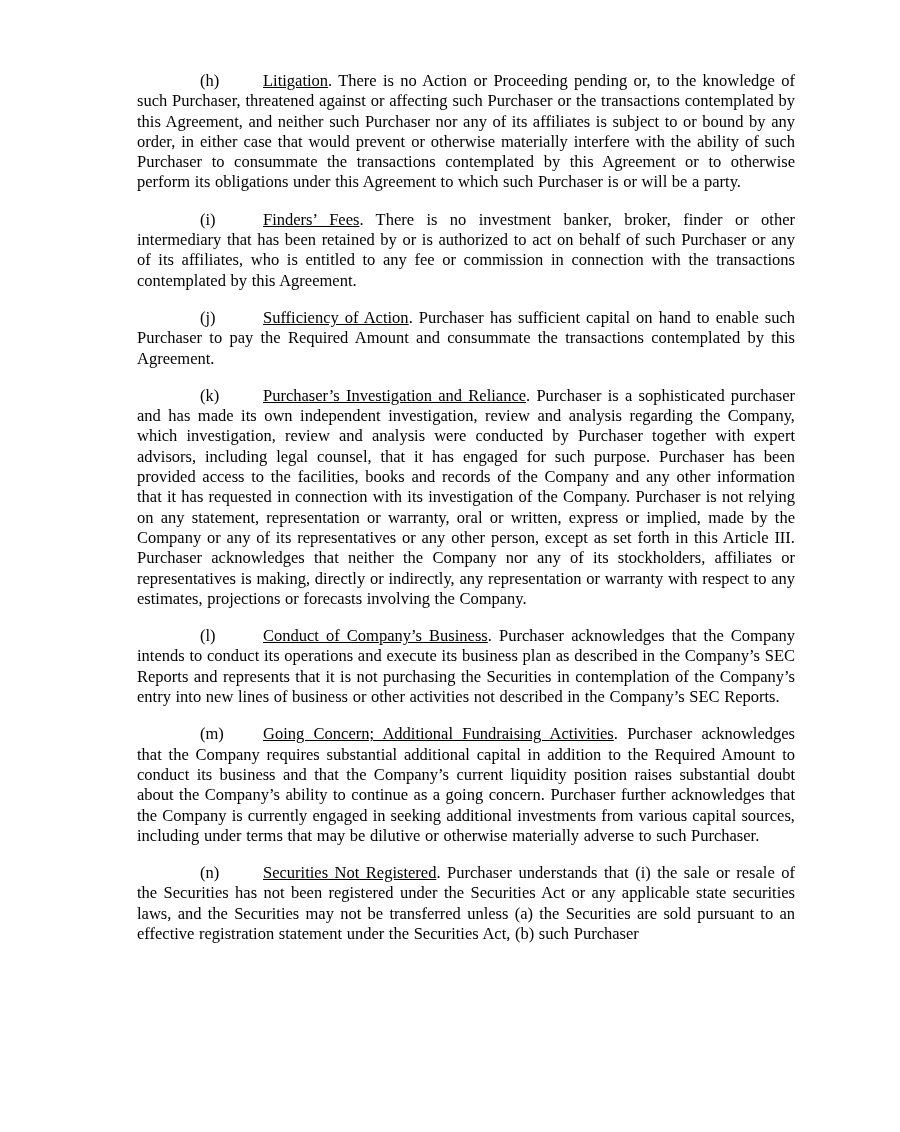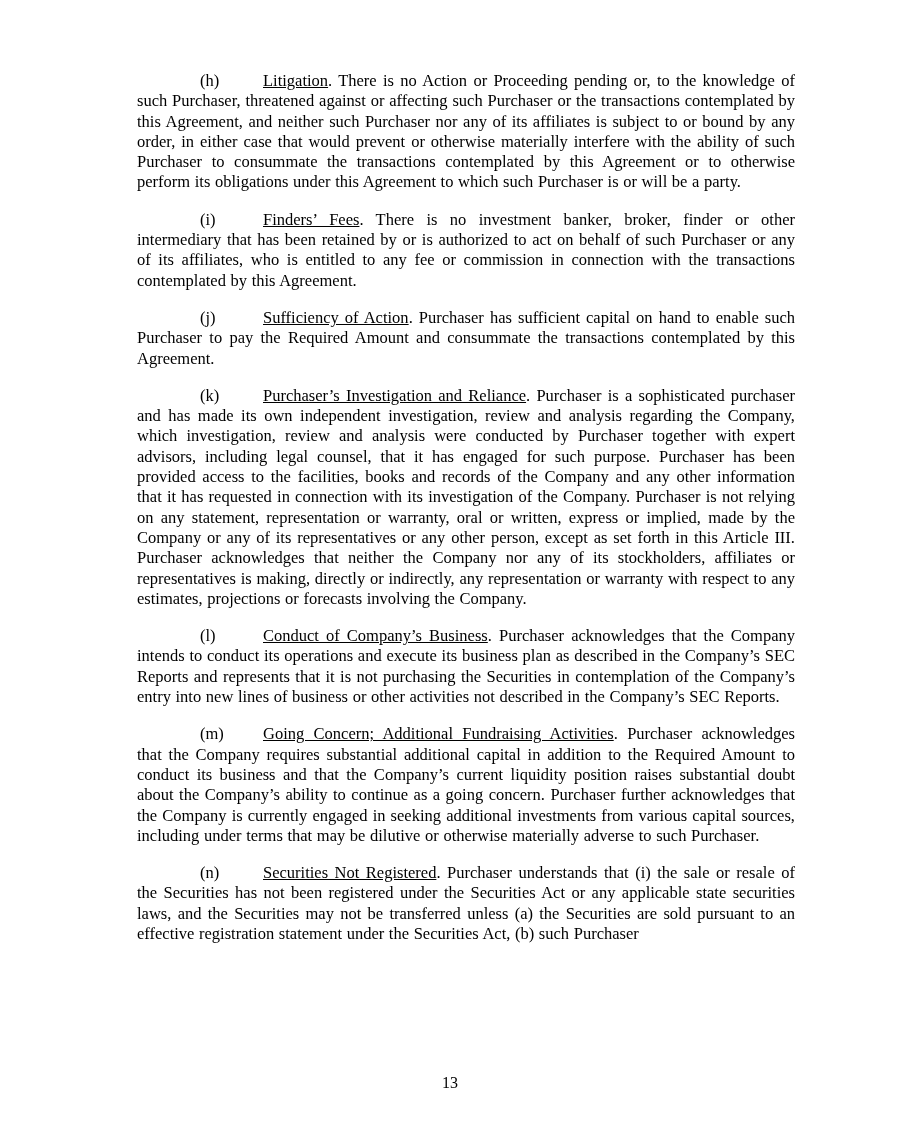--- a/index.html
+++ b/index.html
@@ -61,14 +61,13 @@
   <p class="para"><span class="label-cell">(j)</span><span class="heading">Sufficiency of Action</span><span class="body-text">. Purchaser has sufficient capital on hand to enable such Purchaser to pay the Required Amount and consummate the transactions contemplated by this Agreement.</span></p>
 
   <p class="para"><span class="label-cell">(k)</span><span class="heading">Purchaser’s Investigation and Reliance</span><span class="body-text">. Purchaser is a sophisticated purchaser and has made its own independent investigation, review and analysis regarding the Company, which investigation, review and analysis were conducted by Purchaser together with expert advisors, including legal counsel, that it has engaged for such purpose. Purchaser has been provided access to the facilities, books and records of the Company and any other information that it has requested in connection with its investigation of the Company. Purchaser is not relying on any statement, representation or warranty, oral or written, express or implied, made by the Company or any of its representatives or any other person, except as set forth in this Article III. Purchaser acknowledges that neither the Company nor any of its stockholders, affiliates or representatives is making, directly or indirectly, any representation or warranty with respect to any estimates, projections or forecasts involving the Company.</span></p>
 
   <p class="para"><span class="label-cell">(l)</span><span class="heading">Conduct of Company’s Business</span><span class="body-text">. Purchaser acknowledges that the Company intends to conduct its operations and execute its business plan as described in the Company’s SEC Reports and represents that it is not purchasing the Securities in contemplation of the Company’s entry into new lines of business or other activities not described in the Company’s SEC Reports.</span></p>
 
   <p class="para"><span class="label-cell">(m)</span><span class="heading">Going Concern; Additional Fundraising Activities</span><span class="body-text">. Purchaser acknowledges that the Company requires substantial additional capital in addition to the Required Amount to conduct its business and that the Company’s current liquidity position raises substantial doubt about the Company’s ability to continue as a going concern. Purchaser further acknowledges that the Company is currently engaged in seeking additional investments from various capital sources, including under terms that may be dilutive or otherwise materially adverse to such Purchaser.</span></p>
 
   <p class="para"><span class="label-cell">(n)</span><span class="heading">Securities Not Registered</span><span class="body-text">. Purchaser understands that (i) the sale or resale of the Securities has not been registered under the Securities Act or any applicable state securities laws, and the Securities may not be transferred unless (a) the Securities are sold pursuant to an effective registration statement under the Securities Act, (b) such Purchaser</span></p>
 </div>
-  <div class="page-number">13</div>
 </div>
 
 </body></html>

